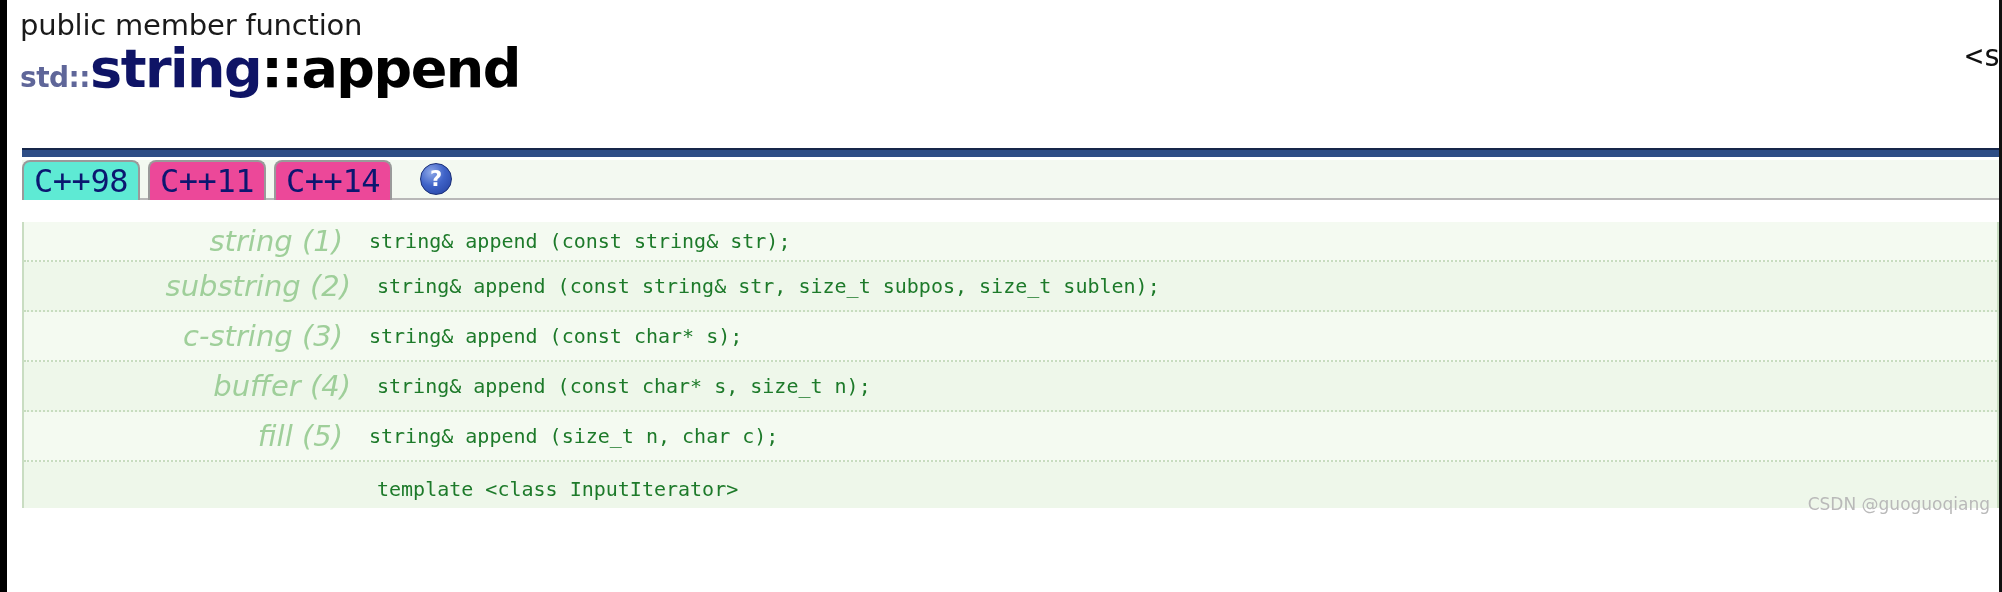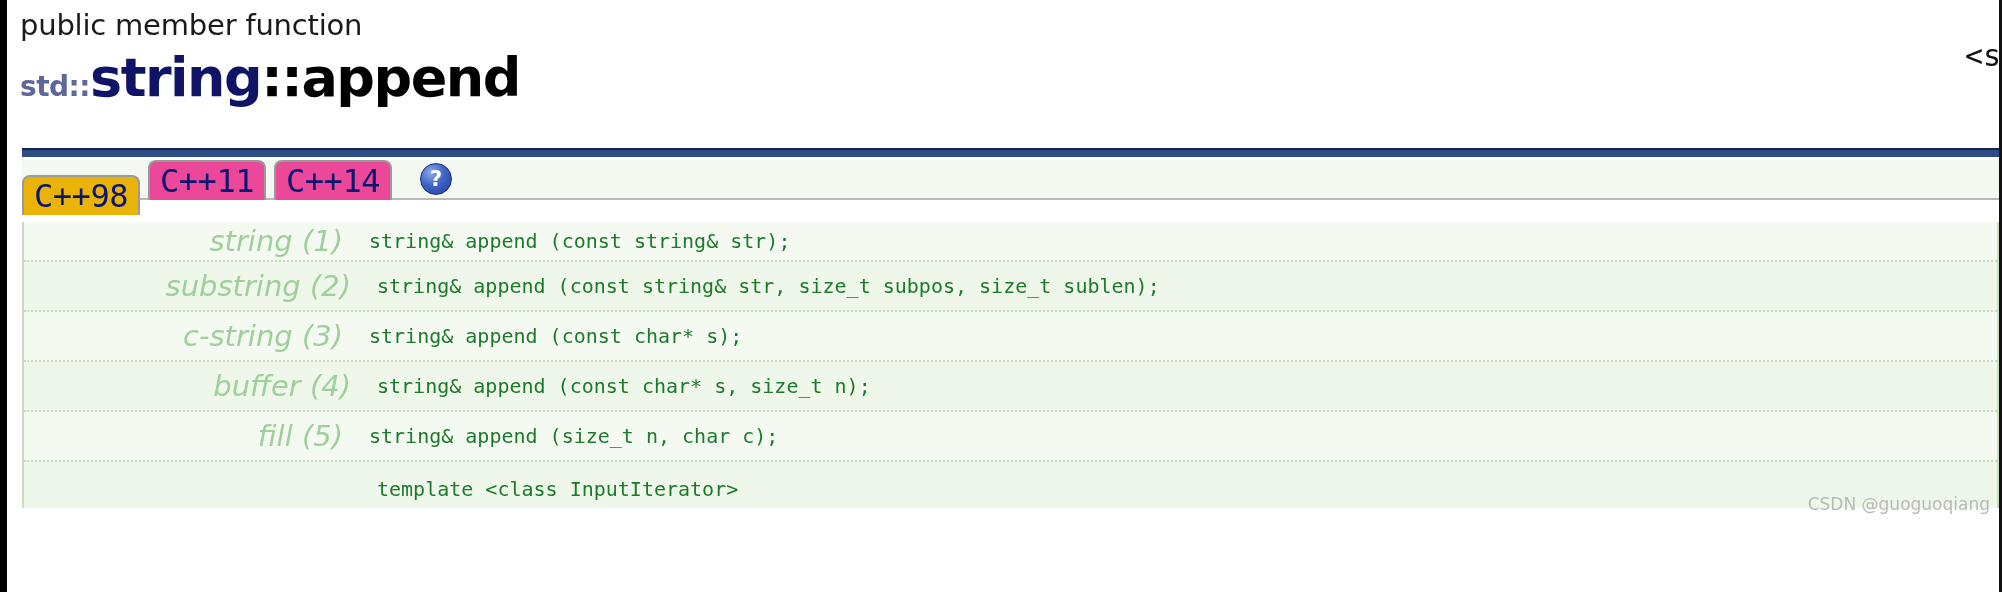--- a/index.html
+++ b/index.html
@@ -49,21 +49,20 @@
   }
   .kindline {
     font-family: "DejaVu Sans", sans-serif;
     font-size: 29px;
     line-height: 34px;
     color: #1a1a1a;
     letter-spacing: -0.2px;
     white-space: nowrap;
   }
   .titleline {
-    margin-top: 9px;
     white-space: nowrap;
     line-height: 1.0;
   }
   .t-std {
     font-family: "DejaVu Sans", sans-serif;
     font-weight: bold;
     font-size: 28px;
     color: #5f6699;
     letter-spacing: -0.5px;
     vertical-align: baseline;
@@ -129,25 +128,24 @@
     background: #ec4899;
     font-family: "DejaVu Sans Mono", monospace;
     font-size: 32px;
     color: #0b1670;
     line-height: 38px;
     text-align: center;
     letter-spacing: -0.5px;
     white-space: nowrap;
   }
   .tab.active {
-    background: #eab308;
+    background: #5eead4;
     border-color: #9a9a9a;
     z-index: 3;
     box-shadow: 0 2px 0 0 #ffffff;
-    margin-top: 15px;
   }
   .tab0 { left: 0px;   width: 118px; }
   .tab1 { left: 126px; width: 118px; }
   .tab2 { left: 252px; width: 118px; }
 
   .help-icon {
     position: absolute;
     left: 398px;
     top: 3px;
     width: 32px;

